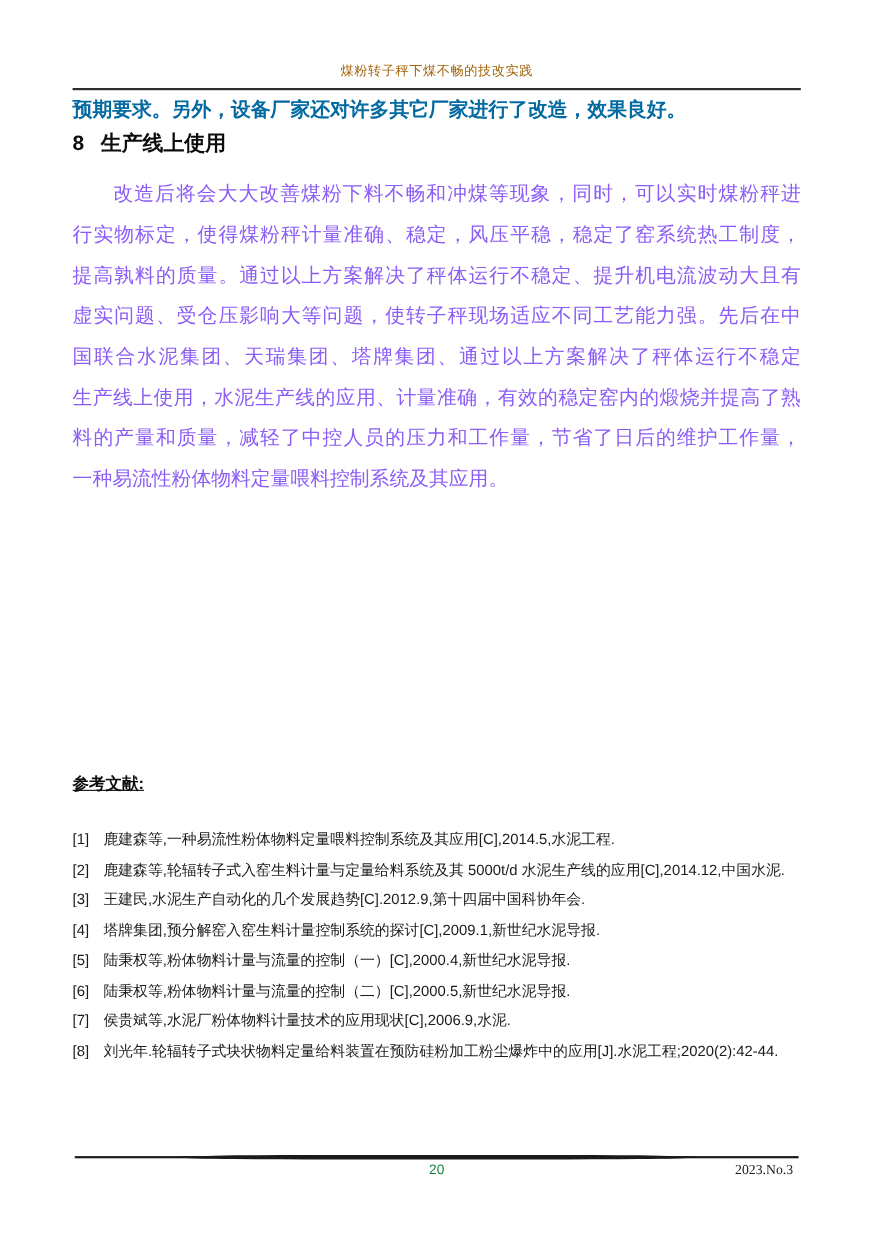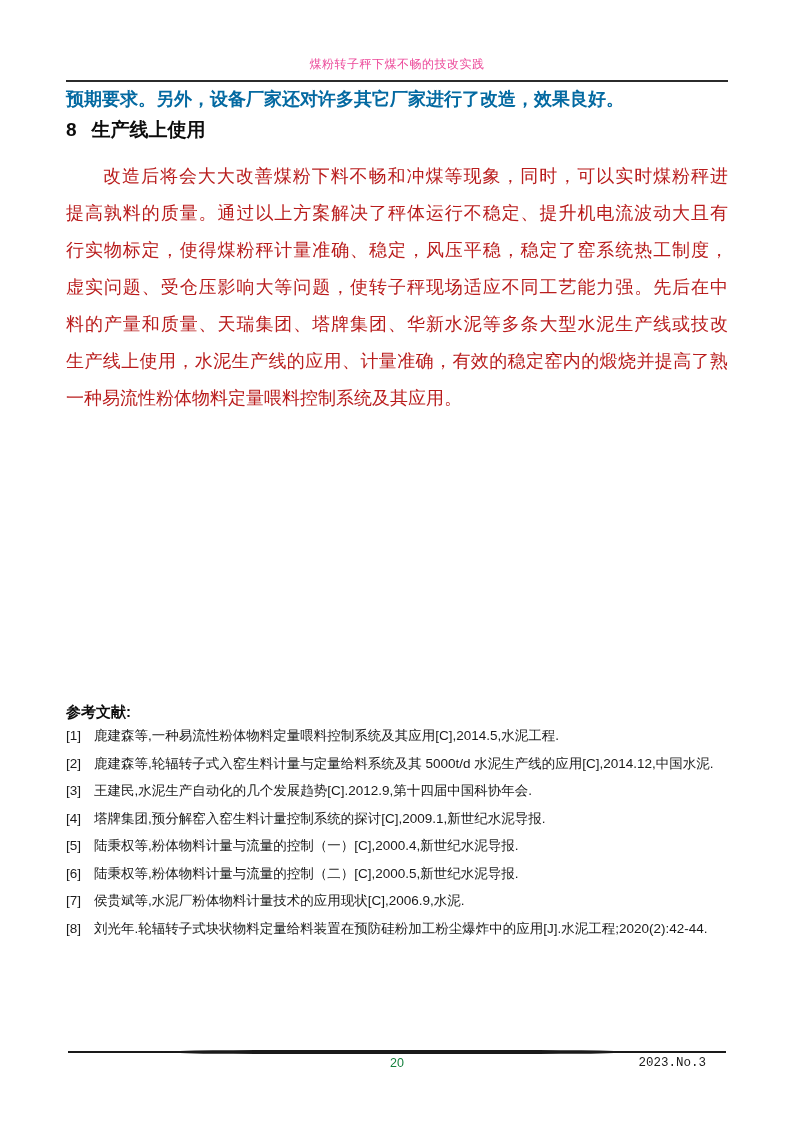--- a/index.html
+++ b/index.html
@@ -10,59 +10,59 @@
     color: #151515;
   }
   .page {
     position: relative; width: 793px; height: 1122px; background: #ffffff;
   }
 
   
   .header-title {
     position: absolute; top: 56px; left: 66px; width: 662px;
     text-align: center; font-size: 12px; line-height: 17px;
-    letter-spacing: 0.5px; color: #ec4899;
+    letter-spacing: 0.5px; color: #a16207;
   }
   .header-rule {
     position: absolute; top: 80px; left: 66px; width: 662px; height: 2px;
     background: #2b2b2b;
   }
 
   
   .continued-par {
     position: absolute; top: 86px; left: 66px; width: 662px;
     font-size: 18px; line-height: 26px; color: #0369a1; font-weight: bold;
   }
   .section-heading {
     position: absolute; top: 117px; left: 66px; width: 662px;
     font-family: "Liberation Sans", "DejaVu Sans", sans-serif;
     font-size: 19px; font-weight: bold; color: #0c0c0c;
     display: flex; align-items: baseline;
   }
   .section-heading .sec-num { margin-right: 15px; }
   .main-par {
     position: absolute; top: 158px; left: 66px; width: 662px;
-    font-size: 18px; color: #b91c1c;
+    font-size: 18px; color: #8b5cf6;
   }
   .pline {
     line-height: 37px;
     text-align: justify;
     text-align-last: justify;
     text-justify: inter-character;
   }
   .pline.first { padding-left: 37px; }
   .pline.last { text-align-last: left; }
 
   
   .references {
     position: absolute; top: 703px; left: 66px; width: 672px;
     font-family: "Liberation Sans", "DejaVu Sans", sans-serif;
   }
   .ref-heading {
-    font-size: 15px; font-weight: bold; color: #0c0c0c; margin-bottom: 0;
+    font-size: 15px; font-weight: bold; color: #0c0c0c; margin-bottom: 27px; text-decoration: underline;
   }
   .ref-row {
     display: flex; align-items: flex-start;
     font-size: 13.5px; line-height: 27.5px; color: #1a1a1a;
     white-space: nowrap;
   }
   .ref-num { flex: 0 0 28px; }
   .ref-text { flex: 1 1 auto; overflow: hidden; }
 
   
@@ -73,47 +73,48 @@
   .footer-rule::after {
     content: ""; position: absolute; left: 14%; top: -1px;
     width: 72%; height: 4px; background: #1a1a1a; border-radius: 50% / 100%;
   }
   .page-number {
     position: absolute; top: 1056px; left: 66px; width: 662px;
     text-align: center; font-size: 12.5px; color: #15803d;
     font-family: "Liberation Sans", "DejaVu Sans", sans-serif;
   }
   .issue-label {
-    position: absolute; top: 1056px; right: 87px;
+    position: absolute; top: 1056px; right: 72px;
     font-size: 12.5px; color: #1a1a1a;
-    font-family: Liberation Mono, monospace;
+    font-family: Liberation Serif, serif;
   }
 </style>
 </head>
 <body>
 
 <div class="page">
 
   <div class="header-title">煤粉转子秤下煤不畅的技改实践</div>
   <div class="header-rule"></div>
 
   <p class="continued-par">预期要求。另外，设备厂家还对许多其它厂家进行了改造，效果良好。</p>
 
   <h2 class="section-heading">
     <span class="sec-num">8</span>
     <span class="sec-title">生产线上使用</span>
   </h2>
 
   <div class="main-par">
       <div class="pline first">改造后将会大大改善煤粉下料不畅和冲煤等现象，同时，可以实时煤粉秤进</div>
+      <div class="pline">行实物标定，使得煤粉秤计量准确、稳定，风压平稳，稳定了窑系统热工制度，</div>
       <div class="pline">提高孰料的质量。通过以上方案解决了秤体运行不稳定、提升机电流波动大且有</div>
-      <div class="pline">行实物标定，使得煤粉秤计量准确、稳定，风压平稳，稳定了窑系统热工制度，</div>
       <div class="pline">虚实问题、受仓压影响大等问题，使转子秤现场适应不同工艺能力强。先后在中</div>
-      <div class="pline">料的产量和质量、天瑞集团、塔牌集团、华新水泥等多条大型水泥生产线或技改</div>
+      <div class="pline">国联合水泥集团、天瑞集团、塔牌集团、通过以上方案解决了秤体运行不稳定</div>
       <div class="pline">生产线上使用，水泥生产线的应用、计量准确，有效的稳定窑内的煅烧并提高了熟</div>
+      <div class="pline">料的产量和质量，减轻了中控人员的压力和工作量，节省了日后的维护工作量，</div>
       <div class="pline last">一种易流性粉体物料定量喂料控制系统及其应用。</div>
     </div>
 
   <section class="references">
     <div class="ref-heading">参考文献:</div>
     <div class="ref-list">
         <div class="ref-row">
           <span class="ref-num">[1]</span>
           <span class="ref-text">鹿建森等,一种易流性粉体物料定量喂料控制系统及其应用[C],2014.5,水泥工程.</span>
         </div>

